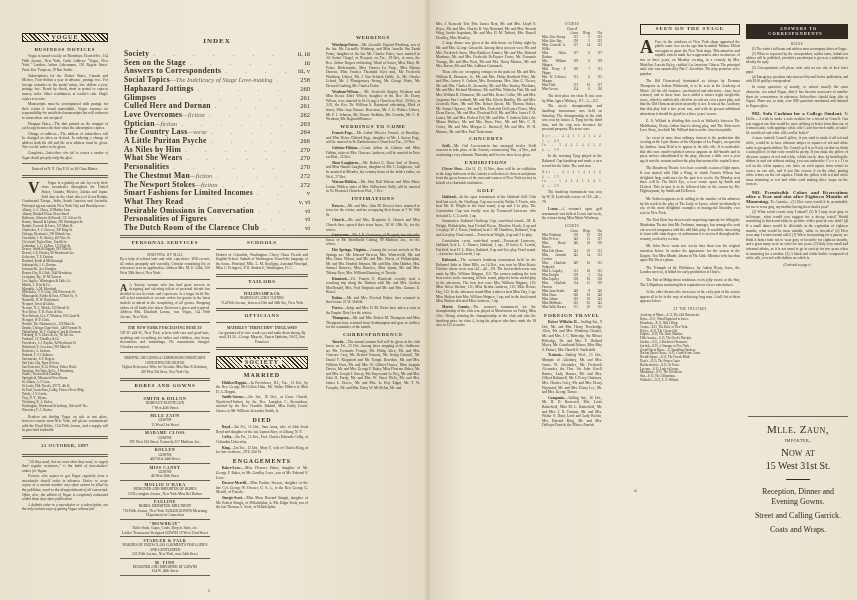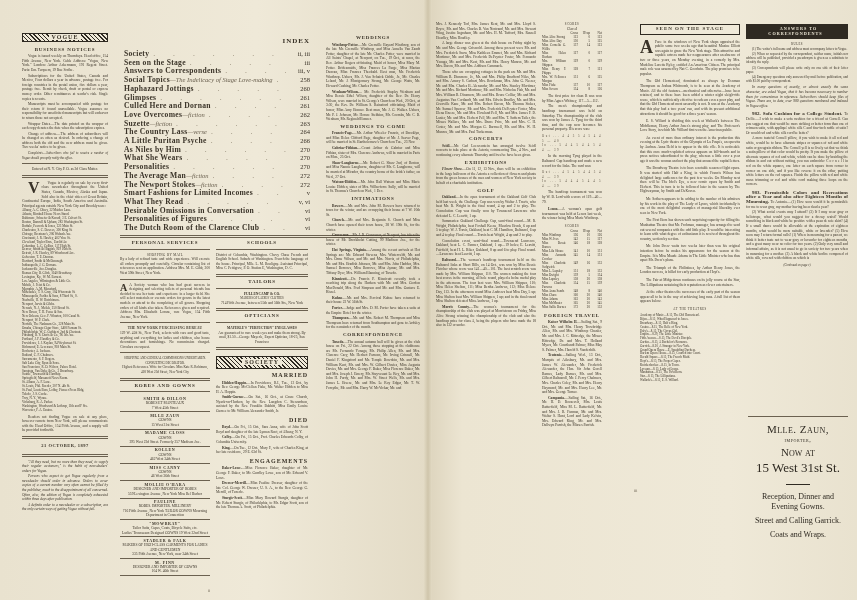--- a/index.html
+++ b/index.html
@@ -17,21 +17,21 @@
   .page-right {
     position: absolute; left: 428px; top: 0; width: 429px; height: 600px;
     background: linear-gradient(90deg, #ddd4bd 0%, #ece5d2 8%, #efe9d8 70%, #e9e2cf 100%);
   }
   .gutter {
     position: absolute; left: 424px; top: 0; width: 8px; height: 600px;
     background: linear-gradient(90deg, #e2dac4, #cfc5ab, #e2dac4);
   }
   .col { position: absolute; font-size: 3.6px; line-height: 4.6px; text-align: justify; }
   .head-small { font-size: 5px; letter-spacing: 0.8px; text-align: center; font-weight: bold; margin: 3px 0 2px; }
-  .head-med { font-size: 6px; letter-spacing: 1px; text-align: right; font-weight: bold; margin: 4px 0 3px; }
+  .head-med { font-size: 6px; letter-spacing: 1px; text-align: center; font-weight: bold; margin: 4px 0 3px; }
   .rule { border-top: 0.8px solid #6b6150; margin: 3px 0; }
   .rule-double { border-top: 0.8px solid #6b6150; border-bottom: 0.8px solid #6b6150; height: 3px; margin: 3px 0; }
   .banner {
     border: 1px solid #2f2a22; padding: 1px 4px; text-align: center;
     font-weight: bold; letter-spacing: 1px;
     background: repeating-linear-gradient(45deg, #2f2a22 0 1px, #efe9d8 1px 3px);
   }
   .banner span { background: #efe9d8; padding: 0 3px; }
   .para { text-indent: 6px; margin-bottom: 1px; }
   .entry-title { font-weight: bold; }
@@ -177,21 +177,21 @@
         <span class="dots">. . . . . . . . . . . . . . . . . . . .</span>
         <span class="pg">261</span>
       </div>
       <div class="index-row">
         <span class="t">Love Overcomes</span>
         <span class="sub">—fiction</span>
         <span class="dots">. . . . . . . . . . . . . . . . . . . .</span>
         <span class="pg">262</span>
       </div>
       <div class="index-row">
-        <span class="t">Suzette</span>
+        <span class="t">Optician</span>
         <span class="sub">—fiction</span>
         <span class="dots">. . . . . . . . . . . . . . . . . . . .</span>
         <span class="pg">263</span>
       </div>
       <div class="index-row">
         <span class="t">The Country Lass</span>
         <span class="sub">—verse</span>
         <span class="dots">. . . . . . . . . . . . . . . . . . . .</span>
         <span class="pg">264</span>
       </div>
@@ -209,21 +209,21 @@
         <span class="t">What She Wears</span>
         <span class="dots">. . . . . . . . . . . . . . . . . . . .</span>
         <span class="pg">270</span>
       </div>
       <div class="index-row">
         <span class="t">Personalities</span>
         <span class="dots">. . . . . . . . . . . . . . . . . . . .</span>
         <span class="pg">270</span>
       </div>
       <div class="index-row">
-        <span class="t">The Average Man</span>
+        <span class="t">The Chestnut Man</span>
         <span class="sub">—fiction</span>
         <span class="dots">. . . . . . . . . . . . . . . . . . . .</span>
         <span class="pg">272</span>
       </div>
       <div class="index-row">
         <span class="t">The Newport Stokes</span>
         <span class="sub">—fiction</span>
         <span class="dots">. . . . . . . . . . . . . . . . . . . .</span>
         <span class="pg">272</span>
       </div>
@@ -649,18 +649,18 @@
       <div class="para">(2) What social events may I attend? (3) If I may wear gray or heliotrope, what would you suggest for a dressy waist? Would something in black and white be positive with a peau de soie skirt? (4) If a small dance would be allowable at the expiration of eighteen months, what would be more suitable, white or lavender? (5) How soon may I return formal calls? (1) When in mourning for a parent, we think it better taste not to wear gray or lavender for eighteen months, and a great many wear no color for two years. (2) Only very small and informal affairs, as it is not usual to go in society for two years when in mourning for a mother. (3) A black and white bodice composed of white silk, covered with chiffon on which is</div>
     </div>
   <div style="text-align:center; font-style:italic; font-size:3px; margin-top:2px;">(Continued on page v)</div>
 </div>
 
 <div class="zaun" style="position:absolute; left:748px; top:416px; width:100px;">
   <div class="rule" style="margin:0 0 6px;"></div>
   <div style="font-size:11px; font-variant:small-caps; letter-spacing:0.5px;">Mlle. Zaun,</div>
   <div style="font-size:6px; font-variant:small-caps; letter-spacing:0.6px; margin-top:2px;">importer,</div>
   <div style="font-size:11px; font-variant:small-caps; margin-top:3px;">Now at</div>
-  <div style="font-size:13px; margin-top:2px;">15 West 31st St.</div>
+  <div style="font-size:10px; margin-top:2px;">15 West 31st St.</div>
   <div style="width:24px; margin:8px auto 7px; border-top:0.8px solid #2f2a22;"></div>
   <div style="font-size:8px; line-height:10px;">Reception, Dinner and Evening Gowns.</div>
   <div style="font-size:8px; line-height:10px; margin-top:4px;">Street and Calling Garrick.</div>
   <div style="font-size:8px; line-height:10px; margin-top:4px;">Coats and Wraps.</div>
 </div>
 
 </body></html>

